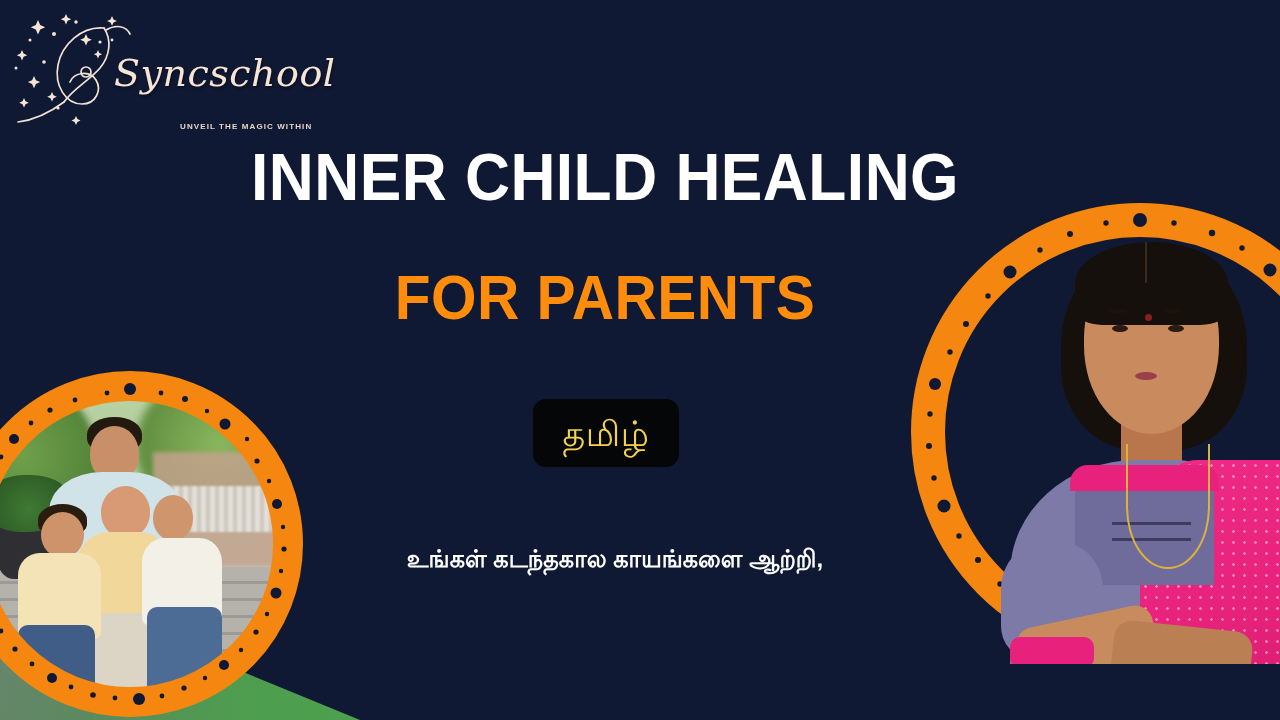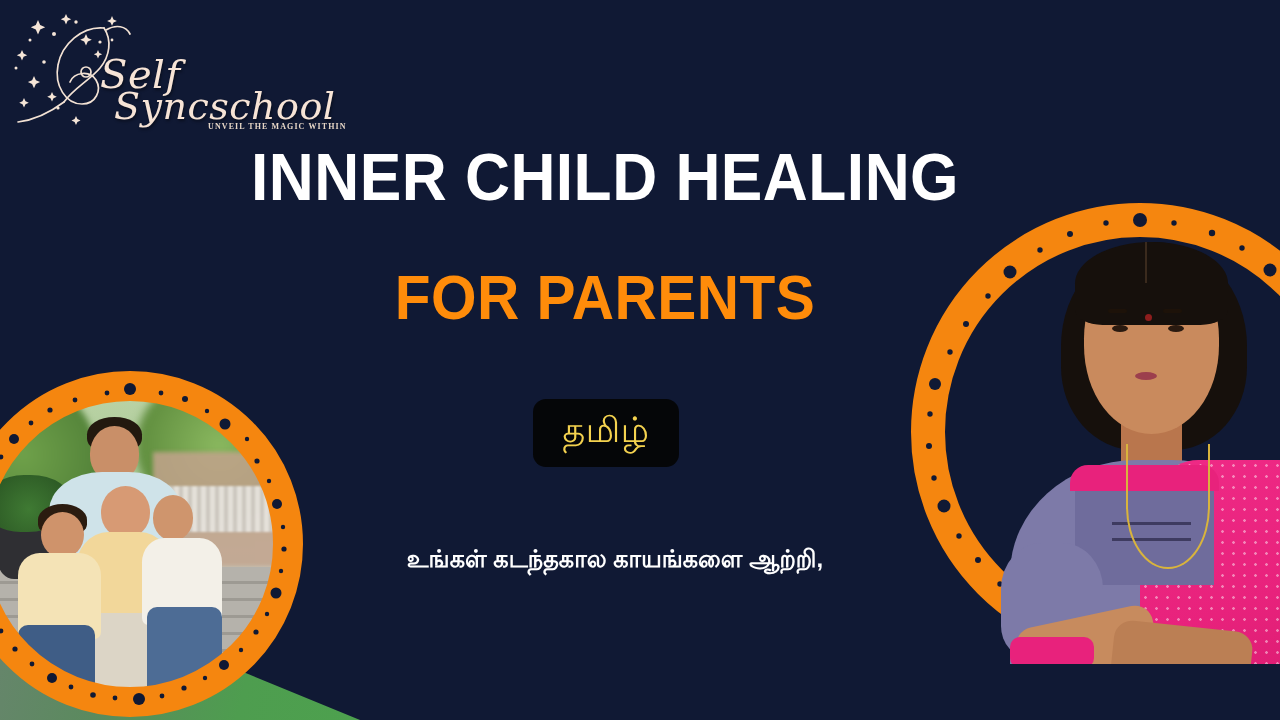--- a/index.html
+++ b/index.html
@@ -49,28 +49,27 @@
     white-space:nowrap;
   }
   .logo-word .l2 {
     display:block;
     margin-left:14px;
     font-size:38px;
   }
   .logo-tag {
     position:absolute;
     left:172px; top:112px;
-    font-family:Liberation Serif, serif;
+    font-family:Liberation Sans, sans-serif;
     font-size:8px;
     font-weight:bold;
     letter-spacing:1.1px;
     color:#e6d6c6;
     text-transform:uppercase;
     white-space:nowrap;
-    margin-left:28px;
   }
 
   
   .title-main {
     position:absolute;
     left:0; top:143px;
     width:1210px;
     text-align:center;
     font-family:"Liberation Sans", sans-serif;
     font-weight:bold;
@@ -106,21 +105,21 @@
     left:533px; top:399px;
     width:146px; height:68px;
     background:#050608;
     border-radius:13px;
     display:flex;
     align-items:center;
     justify-content:center;
     z-index:5;
   }
   .lang-badge span {
-    font-family:Liberation Mono, monospace;
+    font-family:Liberation Sans, sans-serif;
     font-size:35px;
     line-height:1;
     color:#f4d24f;
     letter-spacing:.5px;
   }
 
   
   .body-copy {
     position:absolute;
     left:265px; top:542px;
@@ -258,21 +257,20 @@
           <circle cx="68" cy="12" r="1.7"></circle>
         <circle cx="92" cy="32" r="1.6"></circle>
           <circle cx="36" cy="52" r="1.8"></circle>
         <circle cx="22" cy="30" r="1.5"></circle>
           <circle cx="8" cy="58" r="1.5"></circle>
         <circle cx="50" cy="98" r="1.6"></circle>
           <circle cx="104" cy="30" r="1.4"></circle>
       </g>
     </svg>
     <div class="logo-word">
-      <span class="l1">Self</span>
       <span class="l2">Syncschool</span>
     </div>
     <div class="logo-tag">Unveil the Magic Within</div>
   </div>
 
   <div class="title-main">INNER CHILD HEALING</div>
   <div class="title-sub">FOR PARENTS</div>
 
   <div class="lang-badge">
     <span>தமிழ்</span>

